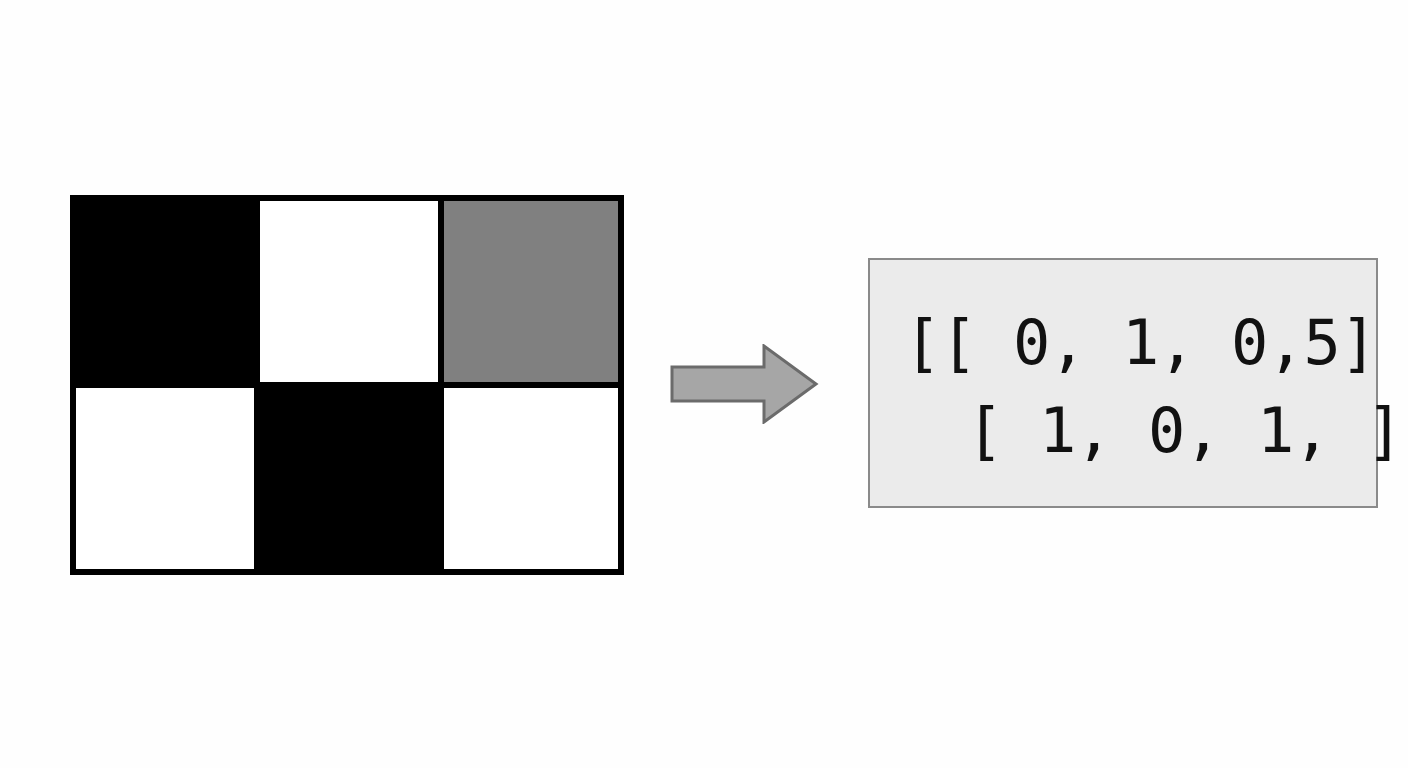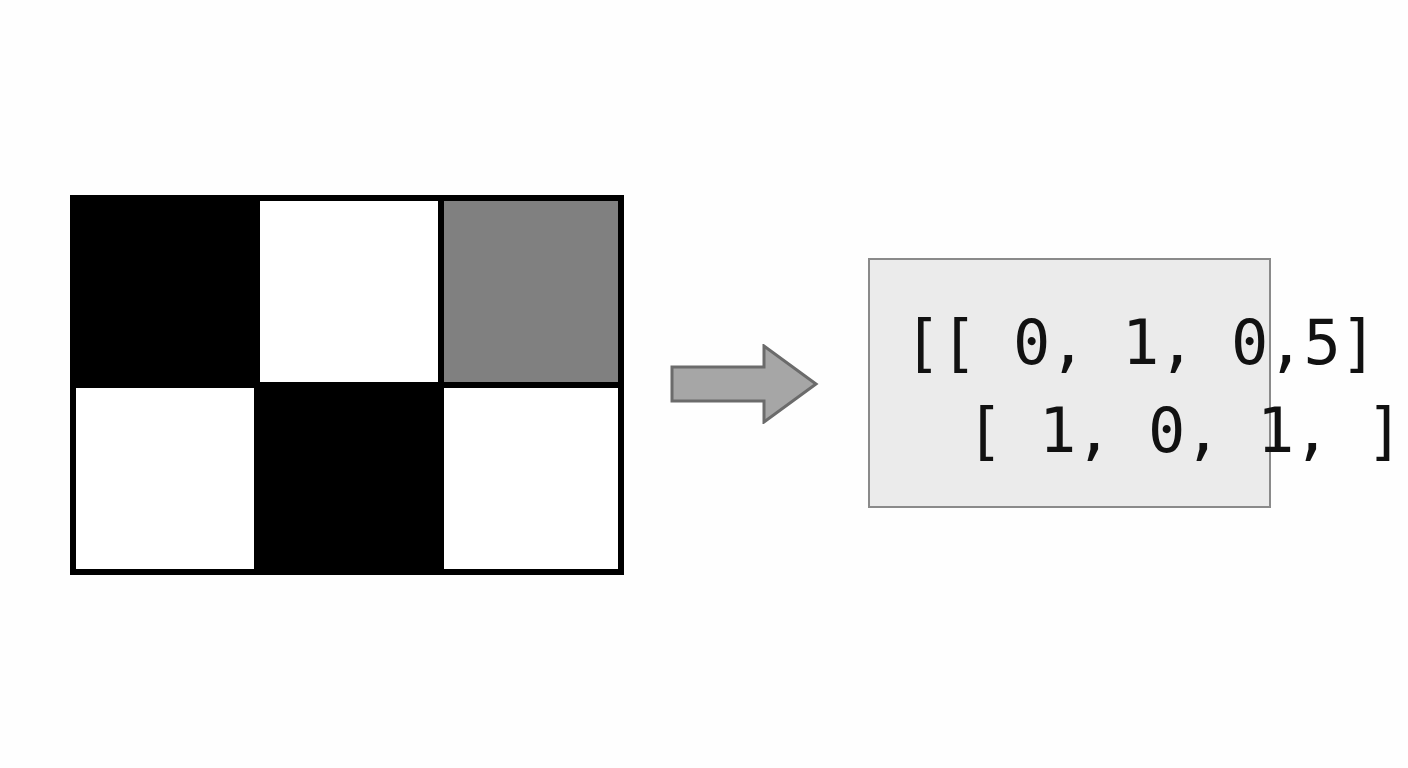--- a/index.html
+++ b/index.html
@@ -25,21 +25,21 @@
     .cell.black { background: #000000; }
     .cell.gray { background: #808080; border: 3px solid #000; }
     .arrow {
       position: absolute;
       left: 670px; top: 344px;
       width: 150px; height: 80px;
     }
     .matrix-box {
       position: absolute;
       left: 868px; top: 258px;
-      width: 403px; height: 250px;
+      width: 510px; height: 250px;
       background: #ebebeb;
       border: 2px solid #8a8a8a;
       box-sizing: border-box;
     }
     .matrix-line {
       position: absolute;
       font-size: 62px;
       line-height: 70px;
       color: #111;
       white-space: pre;

